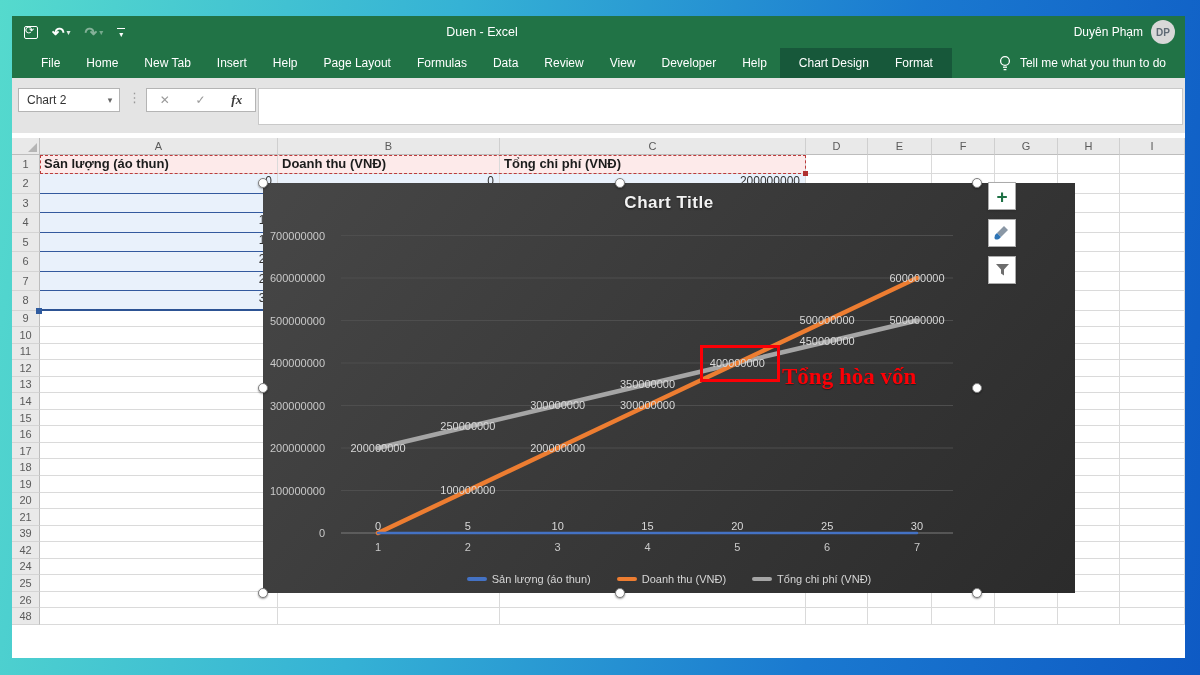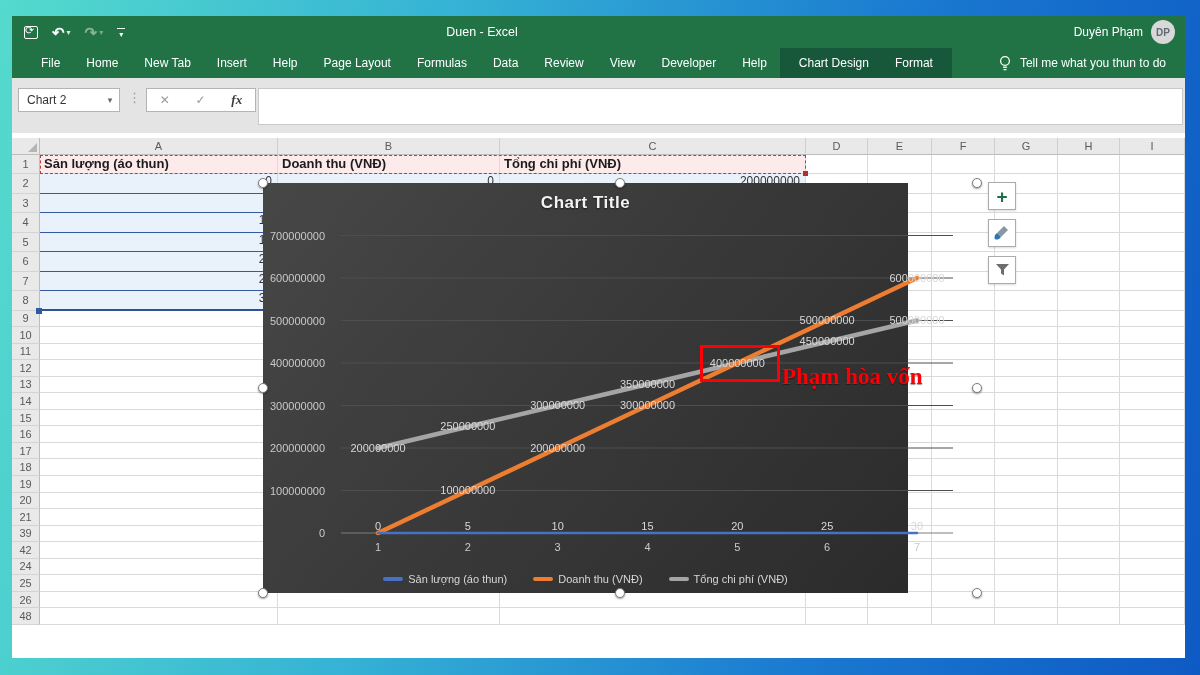--- a/index.html
+++ b/index.html
@@ -71,21 +71,21 @@
   .pink { background:#fdeaea; font-weight:bold; font-size:13px; color:#1c1c1c; padding:1px 0 0 4px; }
   .blu  { background:#e9f1fb; border-bottom:1.3px solid #33599e; text-align:right; padding-right:5px; }
   .blu8 { border-bottom:2px solid #2d5394; }
 
   .red-range { position:absolute; left:28px; top:139px; width:766px; height:19px;
                border:1px dashed #bd3a3a; z-index:2; pointer-events:none; }
   .red-range::after { content:""; position:absolute; right:-3px; bottom:-3px; width:5px; height:5px; background:#b03030; }
   .blu-handle { position:absolute; left:24px; top:292px; width:6px; height:6px; background:#2f5b9f; z-index:2; }
 
   
-  .chart { position:absolute; left:251px; top:167px; width:645px; height:410px; z-index:5;
+  .chart { position:absolute; left:251px; top:167px; width:812px; height:410px; z-index:5;
            background:linear-gradient(130deg,#474747 0%,#3a3a3a 45%,#2b2b2b 100%); cursor:move; }
   .ch-title { position:absolute; top:10px; left:0; width:100%; text-align:center; color:#f2f2f2;
               font-size:17px; font-weight:bold; letter-spacing:.5px; text-shadow:0 1px 2px rgba(0,0,0,.65); }
   .legend { position:absolute; bottom:8px; left:0; width:100%; display:flex; justify-content:center;
             gap:26px; align-items:center; font-size:11px; color:#d6d6d6; }
   .litem { display:flex; align-items:center; gap:5px; cursor:pointer; }
   .sw { width:20px; height:4px; border-radius:2px; }
   .anno-box { position:absolute; left:437px; top:162px; width:80px; height:37px; border:3px solid #fb0006; z-index:6; }
   .anno-text { position:absolute; left:519px; top:181px; font-family:"Liberation Serif",serif; font-weight:bold;
                font-size:23px; color:#fb0006; white-space:nowrap; z-index:6; text-shadow:0 1px 1px rgba(0,0,0,.4); }
@@ -575,21 +575,21 @@
           <div class="litem">
             <span class="sw" style="background: rgb(237, 125, 49);"></span>
             <span>Doanh thu (VNĐ)</span>
           </div>
           <div class="litem">
             <span class="sw" style="background: rgb(165, 165, 165);"></span>
             <span>Tổng chi phí (VNĐ)</span>
           </div>
         </div>
     <div class="anno-box"></div>
-    <div class="anno-text">Phạm hòa vốn</div>
+    <div class="anno-text">Tổng hòa vốn</div>
     <div class="hd" style="left:-5px;top:-5px;"></div>
     <div class="hd" style="left:352px;top:-5px;"></div>
     <div class="hd" style="left:709px;top:-5px;"></div>
     <div class="hd" style="left:-5px;top:200px;"></div>
     <div class="hd" style="left:709px;top:200px;"></div>
     <div class="hd" style="left:-5px;top:405px;"></div>
     <div class="hd" style="left:352px;top:405px;"></div>
     <div class="hd" style="left:709px;top:405px;"></div>
   </div>
 

